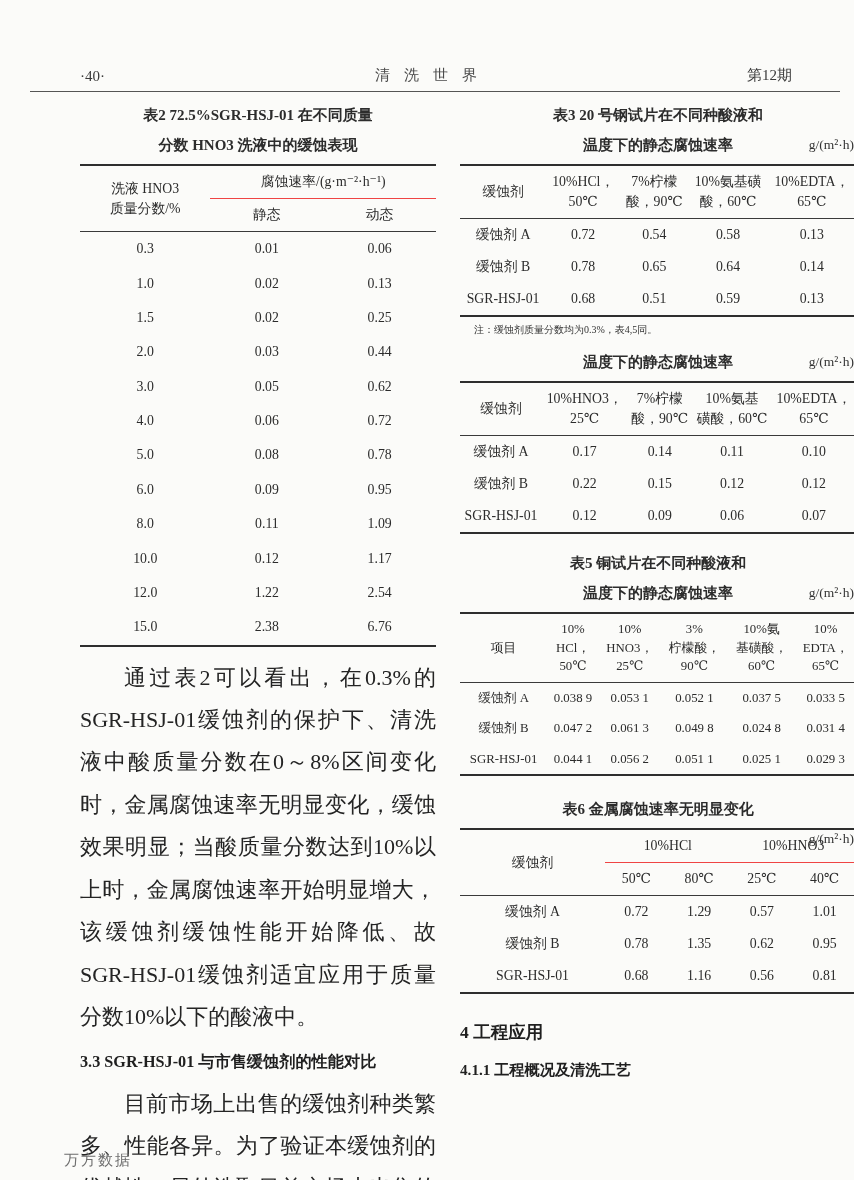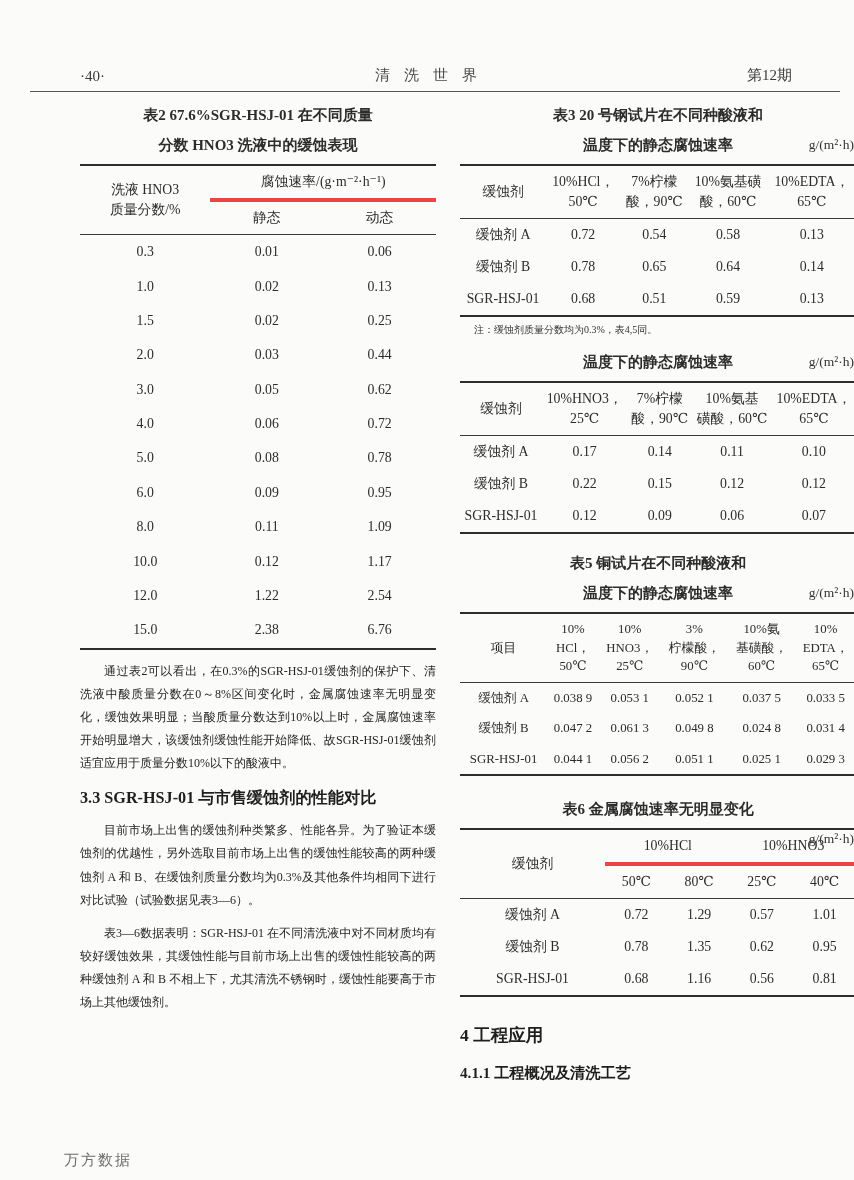--- a/index.html
+++ b/index.html
@@ -22,25 +22,25 @@
   .col-right{width:396px;flex:none;}
   
   .tbl-caption{font-weight:bold;font-size:15px;text-align:center;line-height:30px;color:#2c2c2c;}
   .cap-line2{display:flex;justify-content:center;position:relative;}
   .cap-unit{position:absolute;right:2px;top:0;font-weight:normal;font-size:13.5px;color:#333;}
   
   table{width:100%;border-collapse:collapse;font-size:13.8px;color:#2b2b2b;
         border-top:2px solid #2e2e2e;border-bottom:2px solid #2e2e2e;margin:4px 0 2px 0;}
   th,td{text-align:center;font-weight:normal;padding:6px 2px;white-space:pre-line;line-height:1.45;}
   thead{border-bottom:1.2px solid #3a3a3a;}
-  th.grouped{border-bottom:4px solid #ef4444;}
+  th.grouped{border-bottom:1px solid #ef4444;}
   .t2 tbody td{padding:7.2px 2px;}
   .note{font-size:10px;color:#333;margin:6px 0 10px 0;padding-left:14px;}
   
-  .para{font-size:12px;line-height:1.93;text-align:justify;text-indent:2em;margin:10px 0 0 0;color:#242424;}
+  .para{font-size:22px;line-height:1.93;text-align:justify;text-indent:2em;margin:10px 0 0 0;color:#242424;}
   .h3{font-size:16.2px;font-weight:bold;margin:12px 0 0 0;color:#1f1f1f;}
   .h2{font-size:17.5px;font-weight:bold;margin:26px 0 0 0;color:#1f1f1f;}
   .h3sub{font-size:15.8px;font-weight:bold;margin:20px 0 0 0;color:#1f1f1f;}
   .h4sub{font-size:15.2px;font-weight:bold;margin:16px 0 0 0;color:#1f1f1f;}
   
   .watermark{position:absolute;left:64px;bottom:10px;font-size:15px;color:#6e6e6e;letter-spacing:2px;} .mt14{margin-top:14px;} .mt18{margin-top:18px;}
 </style>
 </head>
 <body>
 
@@ -50,21 +50,21 @@
     <span>·40·</span>
     <span class="journal">清洗世界</span>
     <span>第12期</span>
   </div>
   <hr class="head-rule">
 
   <div class="content">
 
     <div class="col-left">
 
-      <div class="tbl-caption">表2  67.6%SGR-HSJ-01 在不同质量</div>
+      <div class="tbl-caption">表2  72.5%SGR-HSJ-01 在不同质量</div>
       <div class="tbl-caption">分数 HNO3 洗液中的缓蚀表现</div>
 
       <table class="t2">
         <thead>
           <tr>
             <th rowspan="2">洗液 HNO3
 质量分数/%</th>
             <th colspan="2" class="grouped">腐蚀速率/(g·m⁻²·h⁻¹)</th>
           </tr>
           <tr>

